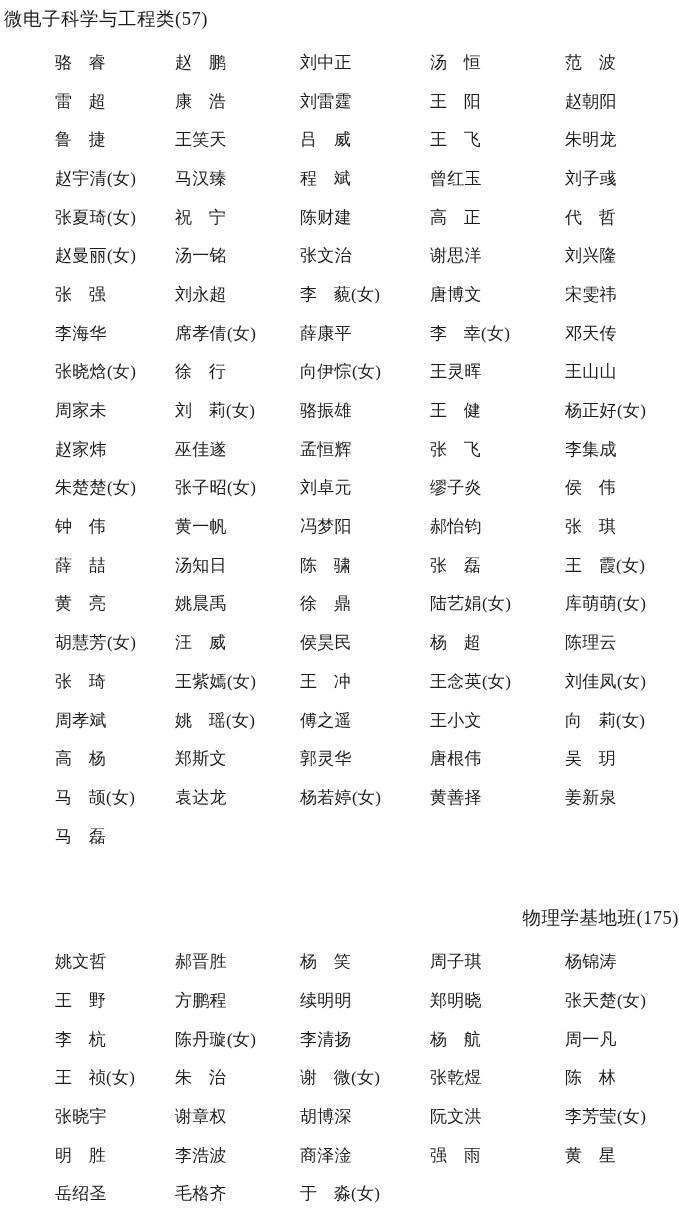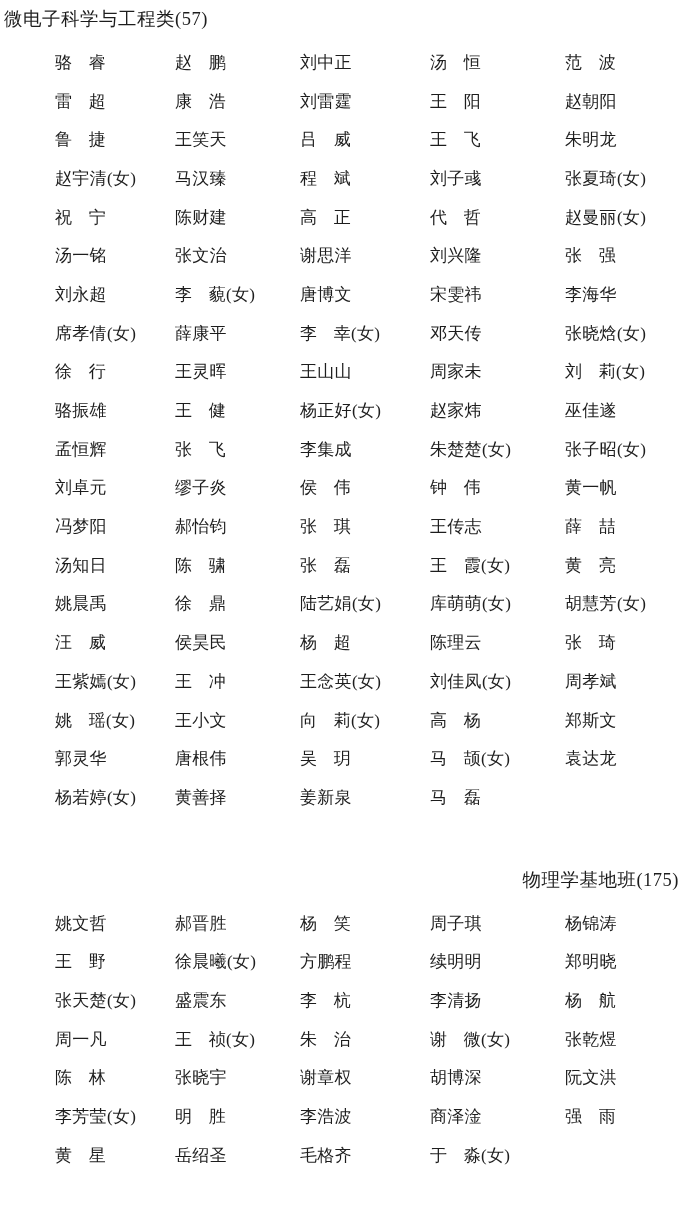--- a/index.html
+++ b/index.html
@@ -120,20 +120,21 @@
         </div>
         <div class="cell">朱明龙</div>
         <div class="cell">赵宇清(女)</div>
         <div class="cell">马汉臻</div>
         <div class="cell">
           <span class="base2">
             <span>程</span>
             <span>斌</span>
           </span>
         </div>
+        <div class="cell">曾红玉</div>
         <div class="cell">刘子彧</div>
         <div class="cell">张夏琦(女)</div>
         <div class="cell">
           <span class="base2">
             <span>祝</span>
             <span>宁</span>
           </span>
         </div>
         <div class="cell">陈财建</div>
         <div class="cell">
@@ -174,20 +175,21 @@
             <span>幸</span>
           </span>(女)</div>
         <div class="cell">邓天传</div>
         <div class="cell">张晓焓(女)</div>
         <div class="cell">
           <span class="base2">
             <span>徐</span>
             <span>行</span>
           </span>
         </div>
+        <div class="cell">向伊悰(女)</div>
         <div class="cell">王灵晖</div>
         <div class="cell">王山山</div>
         <div class="cell">周家未</div>
         <div class="cell"><span class="base2">
             <span>刘</span>
             <span>莉</span>
           </span>(女)</div>
         <div class="cell">骆振雄</div>
         <div class="cell">
           <span class="base2">
@@ -224,21 +226,20 @@
         </div>
         <div class="cell">黄一帆</div>
         <div class="cell">冯梦阳</div>
         <div class="cell">郝怡钧</div>
         <div class="cell">
           <span class="base2">
             <span>张</span>
             <span>琪</span>
           </span>
         </div>
-        <div class="cell">王传志</div>
         <div class="cell">
           <span class="base2">
             <span>薛</span>
             <span>喆</span>
           </span>
         </div>
         <div class="cell">汤知日</div>
         <div class="cell">
           <span class="base2">
             <span>陈</span>
@@ -298,20 +299,21 @@
             <span>冲</span>
           </span>
         </div>
         <div class="cell">王念英(女)</div>
         <div class="cell">刘佳凤(女)</div>
         <div class="cell">周孝斌</div>
         <div class="cell"><span class="base2">
             <span>姚</span>
             <span>瑶</span>
           </span>(女)</div>
+        <div class="cell">傅之遥</div>
         <div class="cell">王小文</div>
         <div class="cell"><span class="base2">
             <span>向</span>
             <span>莉</span>
           </span>(女)</div>
         <div class="cell">
           <span class="base2">
             <span>高</span>
             <span>杨</span>
           </span>
@@ -353,32 +355,31 @@
           </span>
         </div>
         <div class="cell">周子琪</div>
         <div class="cell">杨锦涛</div>
         <div class="cell">
           <span class="base2">
             <span>王</span>
             <span>野</span>
           </span>
         </div>
-        <div class="cell">徐晨曦(女)</div>
         <div class="cell">方鹏程</div>
         <div class="cell">续明明</div>
         <div class="cell">郑明晓</div>
         <div class="cell">张天楚(女)</div>
-        <div class="cell">盛震东</div>
         <div class="cell">
           <span class="base2">
             <span>李</span>
             <span>杭</span>
           </span>
         </div>
+        <div class="cell">陈丹璇(女)</div>
         <div class="cell">李清扬</div>
         <div class="cell">
           <span class="base2">
             <span>杨</span>
             <span>航</span>
           </span>
         </div>
         <div class="cell">周一凡</div>
         <div class="cell"><span class="base2">
             <span>王</span>

